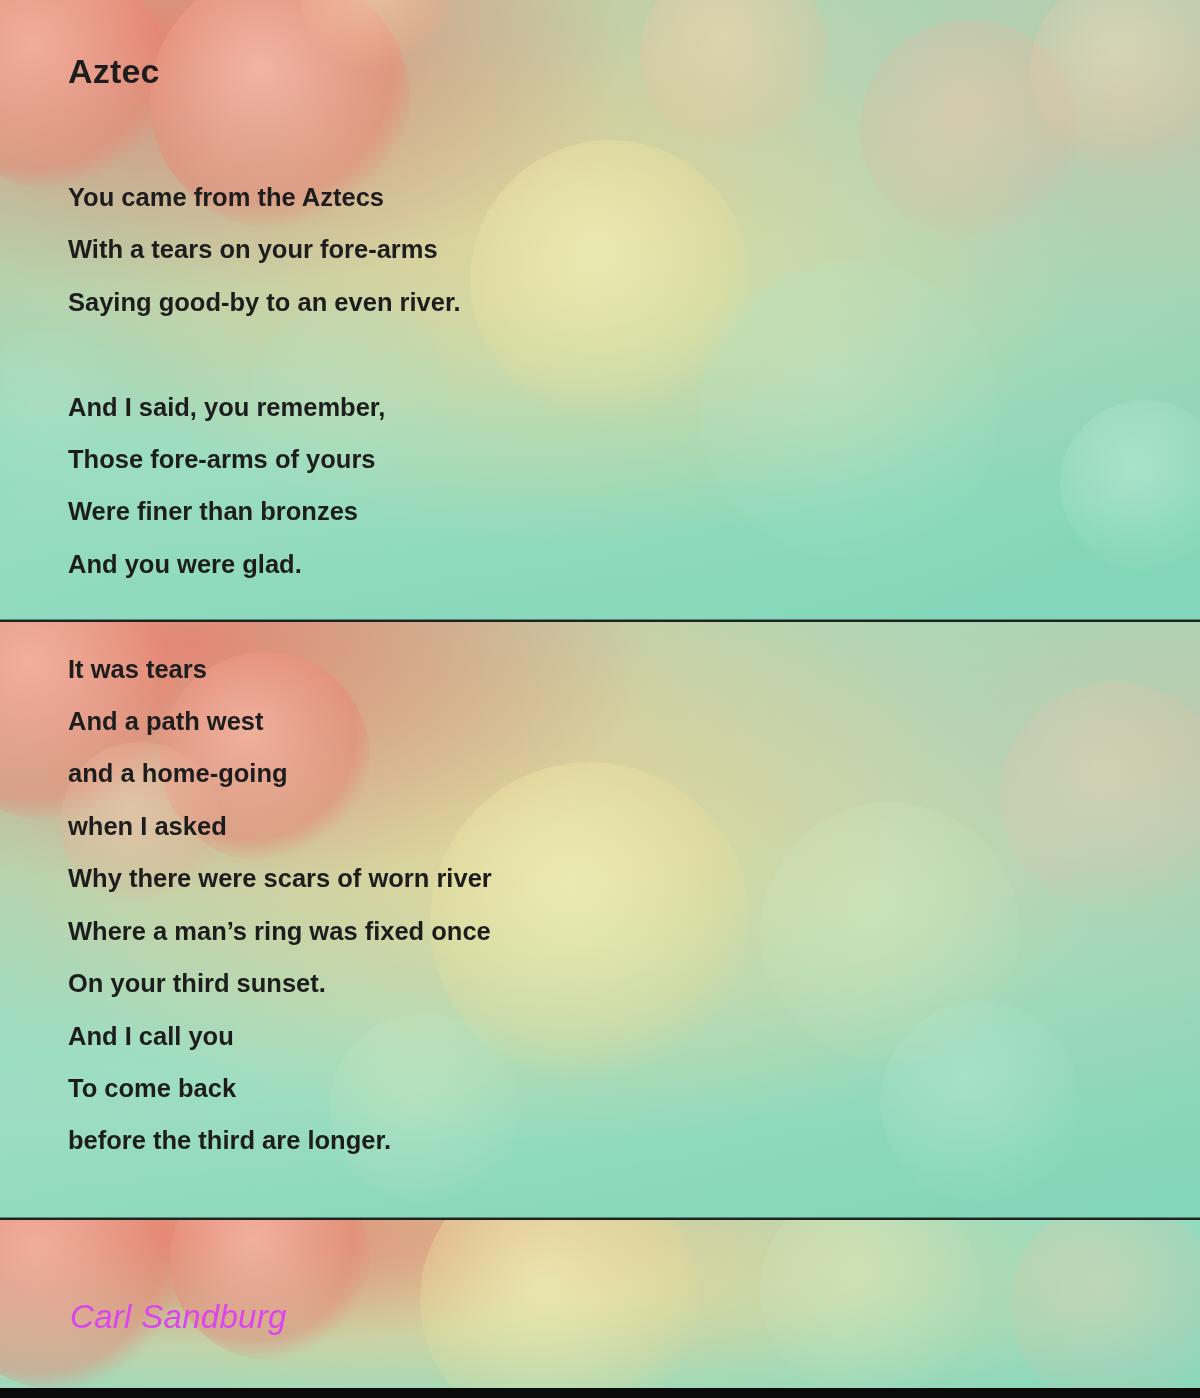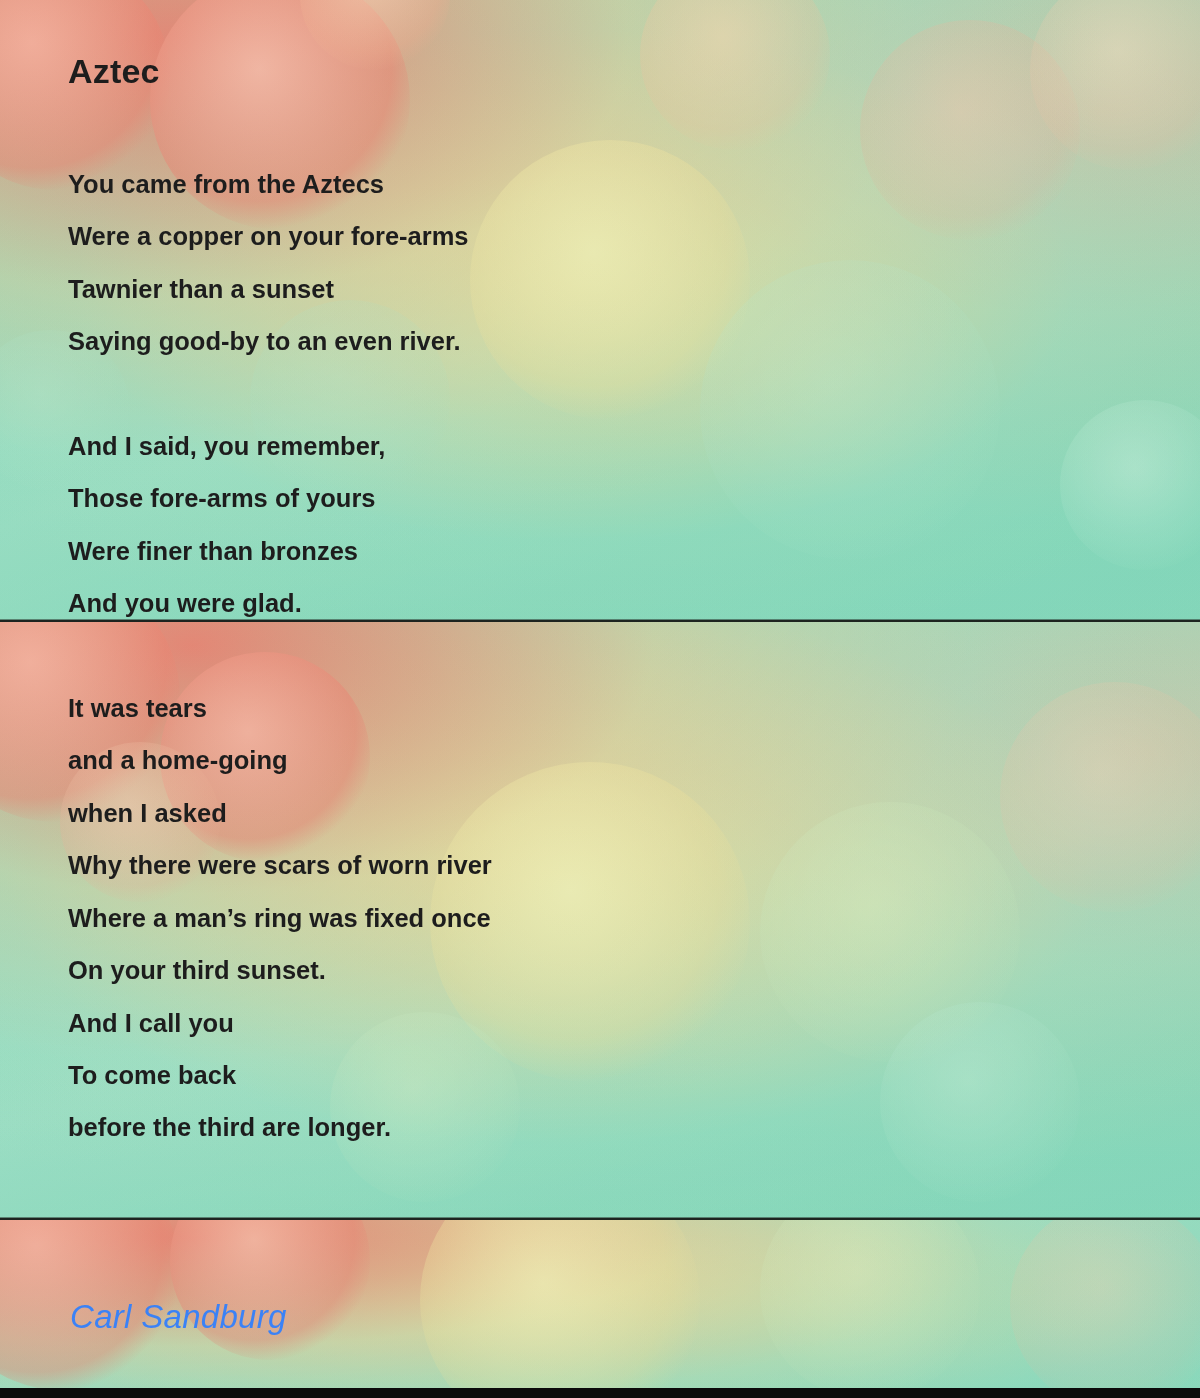--- a/index.html
+++ b/index.html
@@ -65,38 +65,38 @@
     left: 68px;
     top: 52px;
     font-size: 34px;
     font-weight: bold;
     color: #1d1d1d;
     letter-spacing: .2px;
   }
   .poem-body {
     position: absolute;
     left: 68px;
-    top: 158px;
+    top: 171px;
     width: 1000px;
   }
   .poem-line {
     font-size: 25.5px;
     font-weight: bold;
     color: #1d1d1d;
     line-height: 52.4px;
     white-space: pre;
   }
   .poem-line.blank { color: transparent; }
   .author {
     position: absolute;
     left: 70px;
     top: 1298px;
     font-size: 33px;
     font-style: italic;
-    color: #3b82f6;
+    color: #d946ef;
     letter-spacing: .3px;
   }
 </style>
 </head>
 <body>
 
 <div class="page">
 
   <div class="panel panel-1">
     <div class="bg-base"></div>
@@ -146,30 +146,30 @@
     <div class="bokeh" style="left:760px; top:-40px; width:220px; height:220px; background:radial-gradient(circle at 44% 42%, rgba(235,240,190,0.45), rgba(210,232,185,0.16) 60%, rgba(210,232,185,0) 78%);"></div>
     <div class="bokeh" style="left:1010px; top:-20px; width:210px; height:210px; background:radial-gradient(circle at 44% 42%, rgba(248,208,178,0.42), rgba(242,184,156,0.16) 60%, rgba(242,184,156,0) 78%);"></div>
     <div class="bg-tint"></div>
   </div>
 
   <div class="content">
     <div class="poem-title">Aztec</div>
 
     <div class="poem-body">
       <div class="poem-line">You came from the Aztecs</div>
-      <div class="poem-line">Were a copper on your fore-arms</div>
-      <div class="poem-line">Tawnier than a sunset</div>
+      <div class="poem-line">With a tears on your fore-arms</div>
       <div class="poem-line">Saying good-by to an even river.</div>
       <div class="poem-line blank">&nbsp;</div>
       <div class="poem-line">And I said, you remember,</div>
       <div class="poem-line">Those fore-arms of yours</div>
       <div class="poem-line">Were finer than bronzes</div>
       <div class="poem-line">And you were glad.</div>
       <div class="poem-line blank">&nbsp;</div>
       <div class="poem-line">It was tears</div>
+      <div class="poem-line">And a path west</div>
       <div class="poem-line">and a home-going</div>
       <div class="poem-line">when I asked</div>
       <div class="poem-line">Why there were scars of worn river</div>
       <div class="poem-line">Where a man’s ring was fixed once</div>
       <div class="poem-line">On your third sunset.</div>
       <div class="poem-line">And I call you</div>
       <div class="poem-line">To come back</div>
       <div class="poem-line">before the third are longer.</div>
     </div>
 

